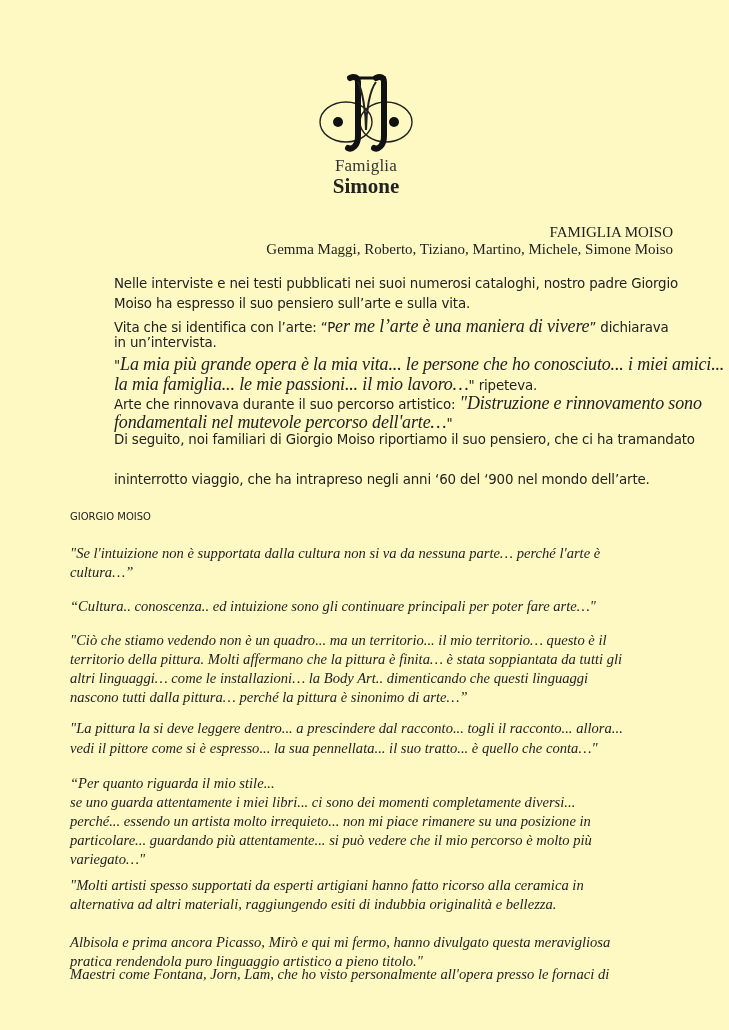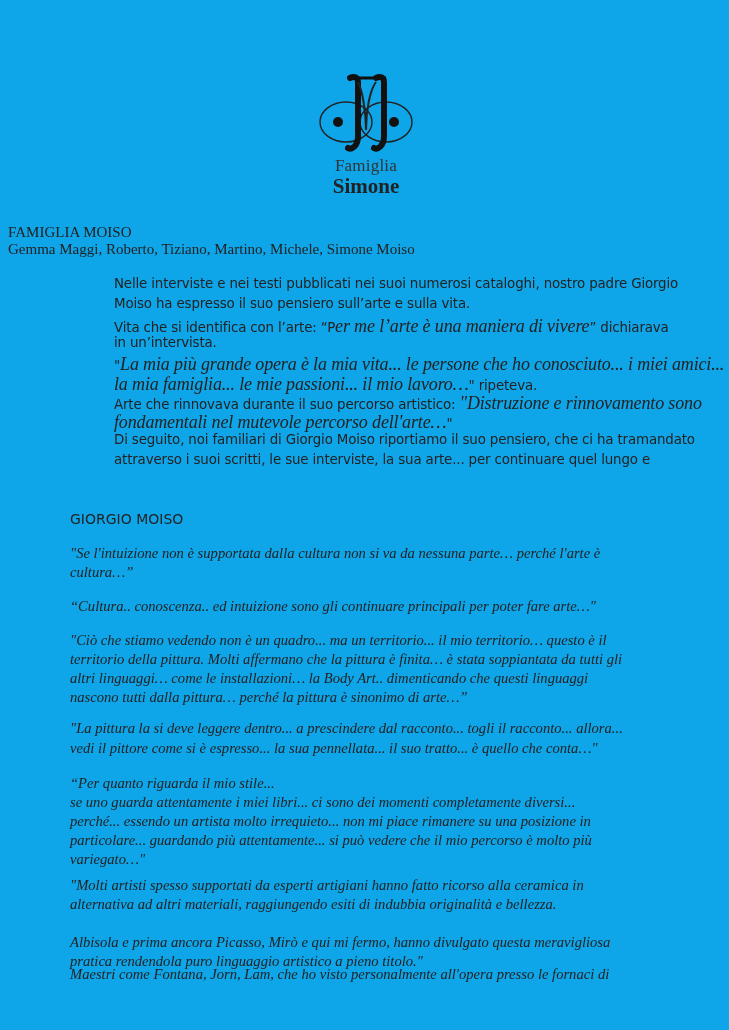--- a/index.html
+++ b/index.html
@@ -1,37 +1,37 @@
 <!DOCTYPE html>
 <html><head>
   <meta charset="utf-8">
   <style>
     html, body { margin: 0; padding: 0; background: #ffffff; }
     body { width: 729px; height: 1030px; position: relative; overflow: hidden; color: #1a1a1a; }
-    .page { position: absolute; left: 0; top: 0; width: 729px; height: 1030px; background: #0ea5e9; }
+    .page { position: absolute; left: 0; top: 0; width: 729px; height: 1030px; background: #fef9c3; }
 
     .logo { position: absolute; left: 310px; top: 70px; width: 112px; height: 128px; }
     .logo svg { position: absolute; left: 4px; top: 0; }
     .logo-word1 { position: absolute; left: 0; top: 86px; width: 112px; text-align: center;
       font-family: "Liberation Serif", serif; font-size: 17px; color: #333; letter-spacing: 0.2px; }
     .logo-word2 { position: absolute; left: 0; top: 104px; width: 112px; text-align: center;
       font-family: "Liberation Serif", serif; font-size: 21px; font-weight: bold; color: #222; }
 
-    .heading { position: absolute; left: 0; width: 673px; text-align: left;
-      font-family: "Liberation Serif", serif; font-size: 15px; color: #222; padding-left: 8px; }
+    .heading { position: absolute; left: 0; width: 673px; text-align: right;
+      font-family: "Liberation Serif", serif; font-size: 15px; color: #222; }
     .h1 { top: 224px; }
     .h2 { top: 241px; }
 
     .sans-line { position: absolute; left: 70px; font-family: "DejaVu Sans", sans-serif;
       font-size: 13.4px; color: #222; white-space: nowrap; letter-spacing: -0.15px; margin-left: 44px; }
     .serif-i { font-family: "Liberation Serif", serif; font-style: italic; font-size: 18px; }
     .quote-line { position: absolute; left: 70px; font-family: "Liberation Serif", serif;
       font-style: italic; font-size: 14.6px; color: #222; white-space: nowrap; }
     .section-title { position: absolute; left: 70px; top: 511px; font-family: "DejaVu Sans", sans-serif;
-      font-size: 14px; color: #222; }
+      font-size: 10px; color: #222; }
   </style>
 </head>
 <body>
 
 <div class="page">
 
   <div class="logo">
     <svg width="104" height="84" viewBox="0 0 104 84">
 
       <ellipse cx="32" cy="52" rx="26" ry="20" fill="none" stroke="#222" stroke-width="1.4"></ellipse>
@@ -69,21 +69,21 @@
   <div class="sans-line" style="top:374px;">
     <span class="serif-i">la mia famiglia... le mie passioni... il mio lavoro…</span><span>" ripeteva.</span>
   </div>
   <div class="sans-line" style="top:393px;">
     <span>Arte che rinnovava durante il suo percorso artistico: </span><span class="serif-i">"Distruzione e rinnovamento sono</span>
   </div>
   <div class="sans-line" style="top:412px;">
     <span class="serif-i">fondamentali nel mutevole percorso dell'arte…</span><span>"</span>
   </div>
   <div class="sans-line" style="top:432px;">Di seguito, noi familiari di Giorgio Moiso riportiamo il suo pensiero, che ci ha tramandato</div>
-  <div class="sans-line" style="top:452px;">attraverso i suoi scritti, le sue interviste, la sua arte... per continuare quel lungo e</div>
+  <div class="sans-line" style="top:472px;">ininterrotto viaggio, che ha intrapreso negli anni ‘60 del ‘900 nel mondo dell’arte.</div>
 
   <div class="section-title">GIORGIO MOISO</div>
 
   <div class="quote-line" style="top:545px;">"Se l'intuizione non è supportata dalla cultura non si va da nessuna parte… perché l'arte è</div>
   <div class="quote-line" style="top:564px;">cultura…”</div>
 
   <div class="quote-line" style="top:598px;">“Cultura.. conoscenza.. ed intuizione sono gli continuare principali per poter fare arte…"</div>
 
   <div class="quote-line" style="top:632px;">"Ciò che stiamo vedendo non è un quadro... ma un territorio... il mio territorio… questo è il</div>
   <div class="quote-line" style="top:651px;">territorio della pittura. Molti affermano che la pittura è finita… è stata soppiantata da tutti gli</div>

